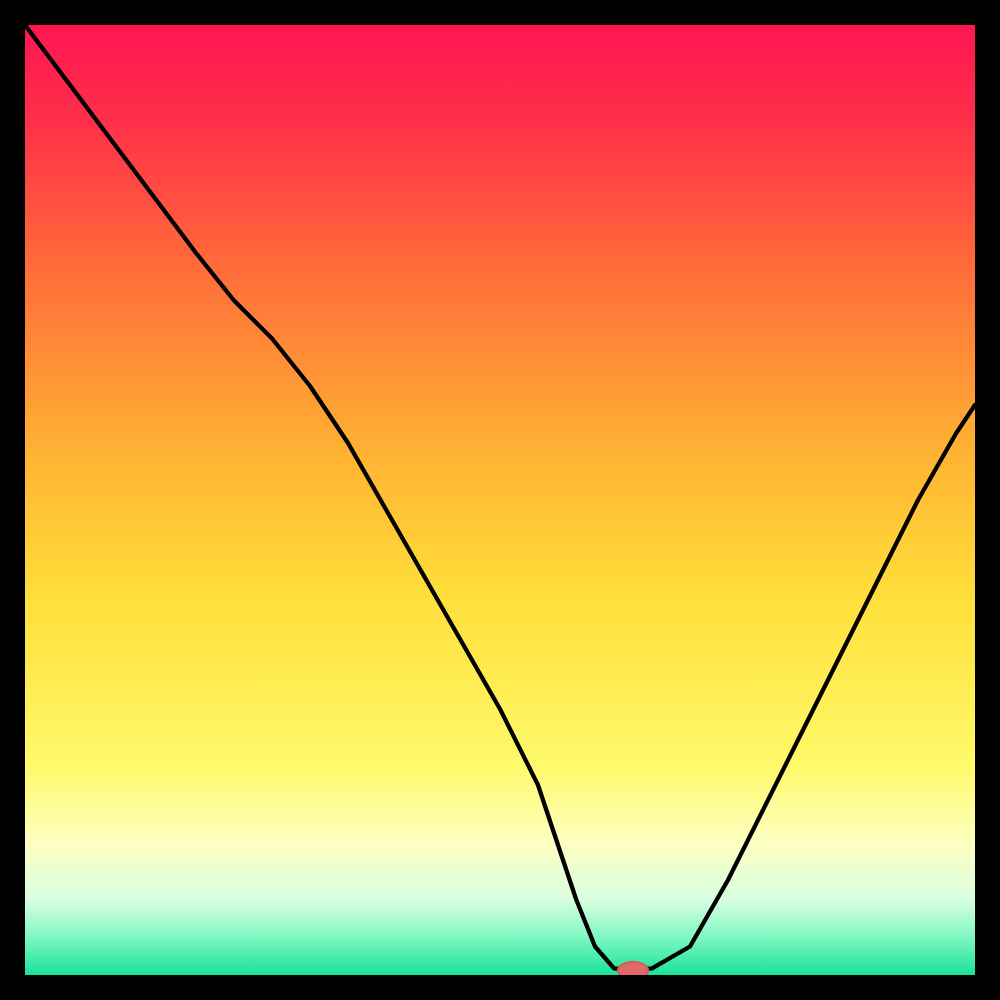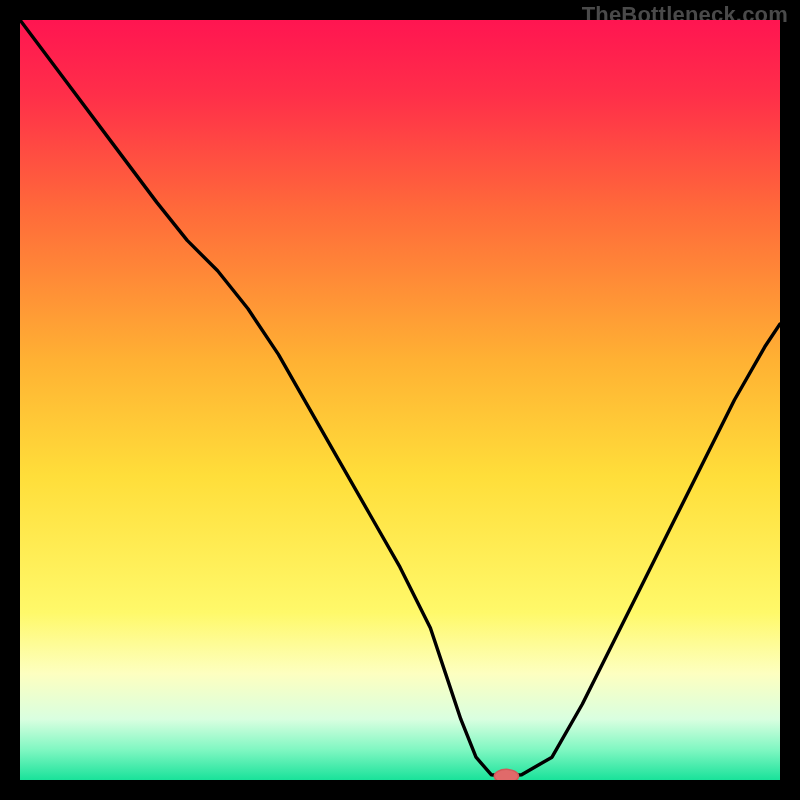--- a/index.html
+++ b/index.html
@@ -32,21 +32,20 @@
     font-size: 22px;
     font-weight: 600;
     letter-spacing: 0.2px;
     user-select: none;
   }
 </style>
 </head>
 <body>
 
 <div class="frame">
-  <div class="watermark">TheBottleneck.com</div>
 
   <svg class="plot" viewBox="0 0 100 100" preserveAspectRatio="none">
     <defs>
       <linearGradient id="bg-grad" x1="0" y1="0" x2="0" y2="1">
           <stop offset="0%" stop-color="#ff1551"></stop>
           <stop offset="10%" stop-color="#ff2f49"></stop>
           <stop offset="25%" stop-color="#ff6a3a"></stop>
           <stop offset="45%" stop-color="#ffb233"></stop>
           <stop offset="60%" stop-color="#ffde3a"></stop>
           <stop offset="78%" stop-color="#fff96a"></stop>

